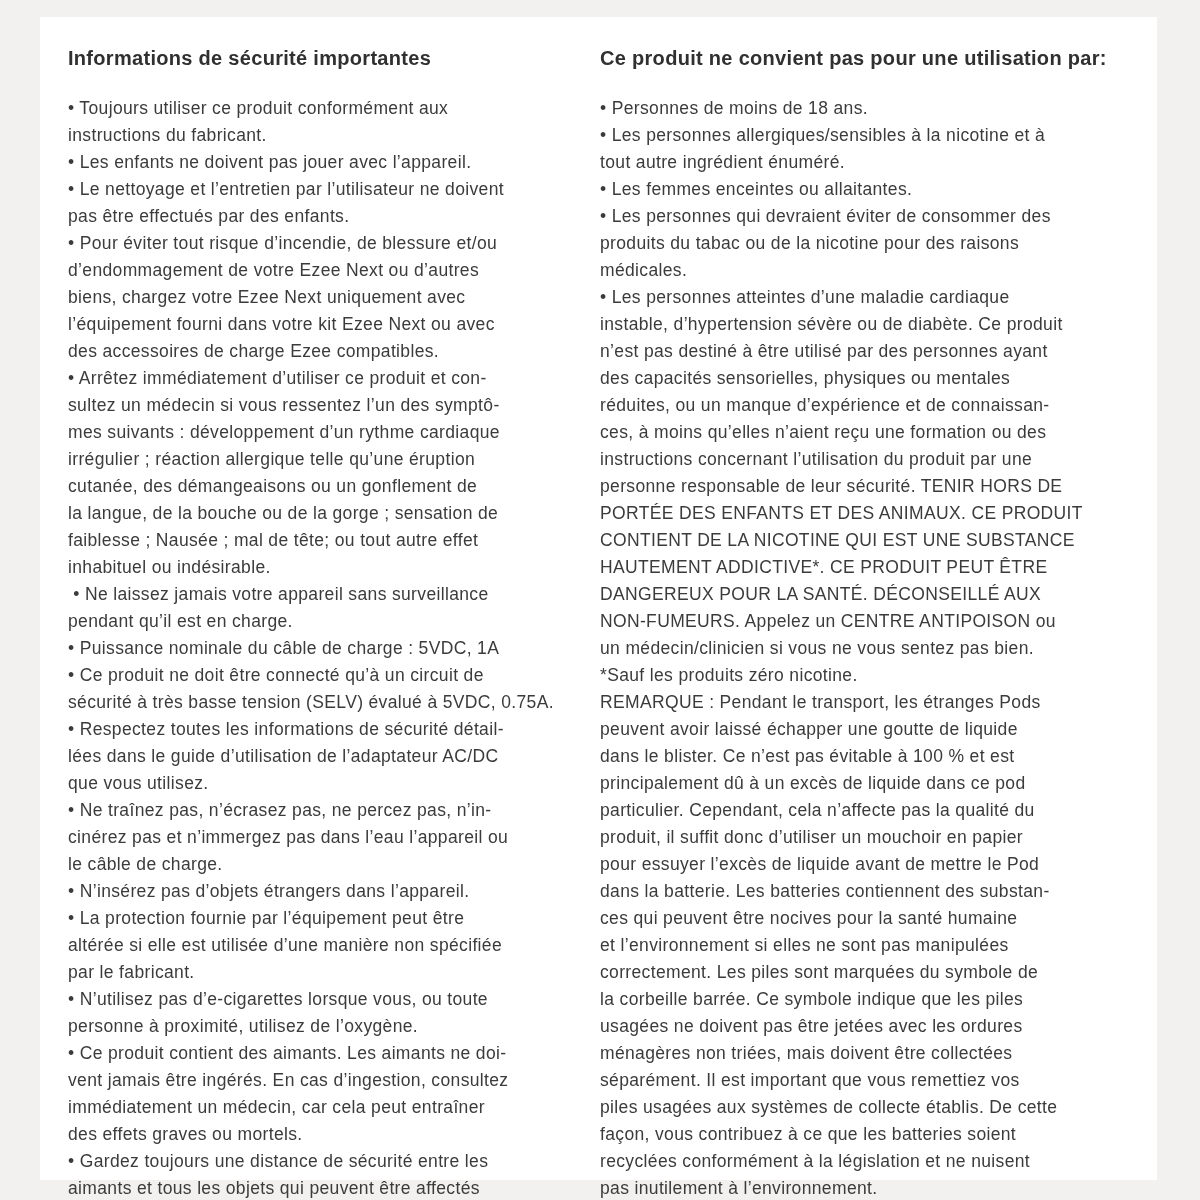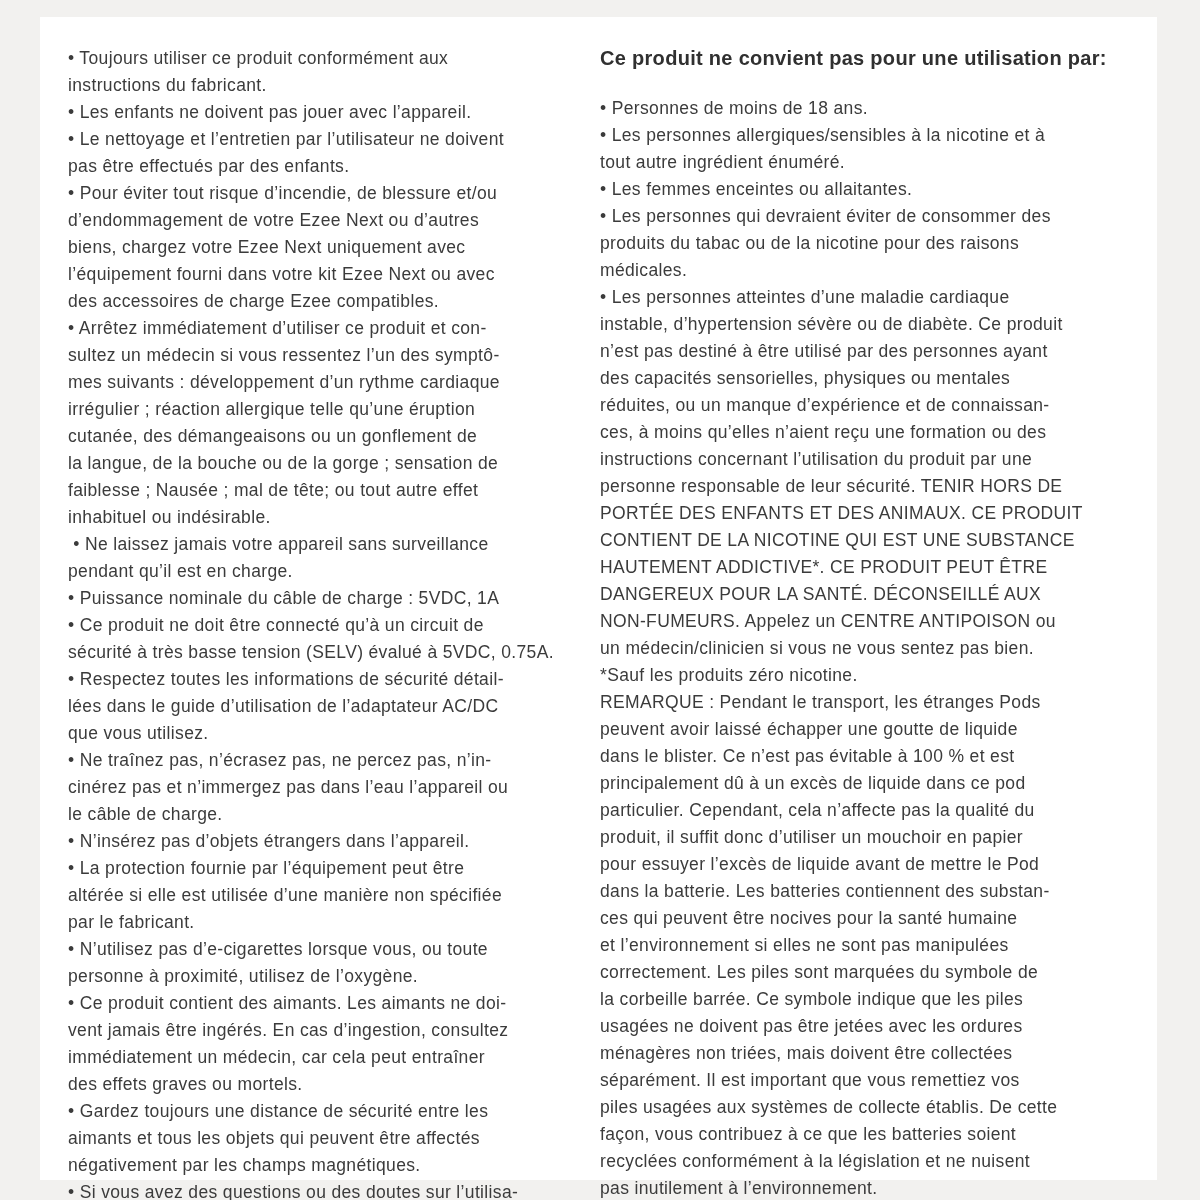--- a/index.html
+++ b/index.html
@@ -47,20 +47,21 @@
     white-space: pre;
   }
 </style>
 </head>
 <body>
 
 <div class="page">
   <div class="card">
 
     <div class="col col-left">
+      <h2 class="col-title">Informations de sécurité importantes</h2>
       <div class="col-body">• Toujours utiliser ce produit conformément aux
 instructions du fabricant.
 • Les enfants ne doivent pas jouer avec l’appareil.
 • Le nettoyage et l’entretien par l’utilisateur ne doivent
 pas être effectués par des enfants.
 • Pour éviter tout risque d’incendie, de blessure et/ou
 d’endommagement de votre Ezee Next ou d’autres
 biens, chargez votre Ezee Next uniquement avec
 l’équipement fourni dans votre kit Ezee Next ou avec
 des accessoires de charge Ezee compatibles.

